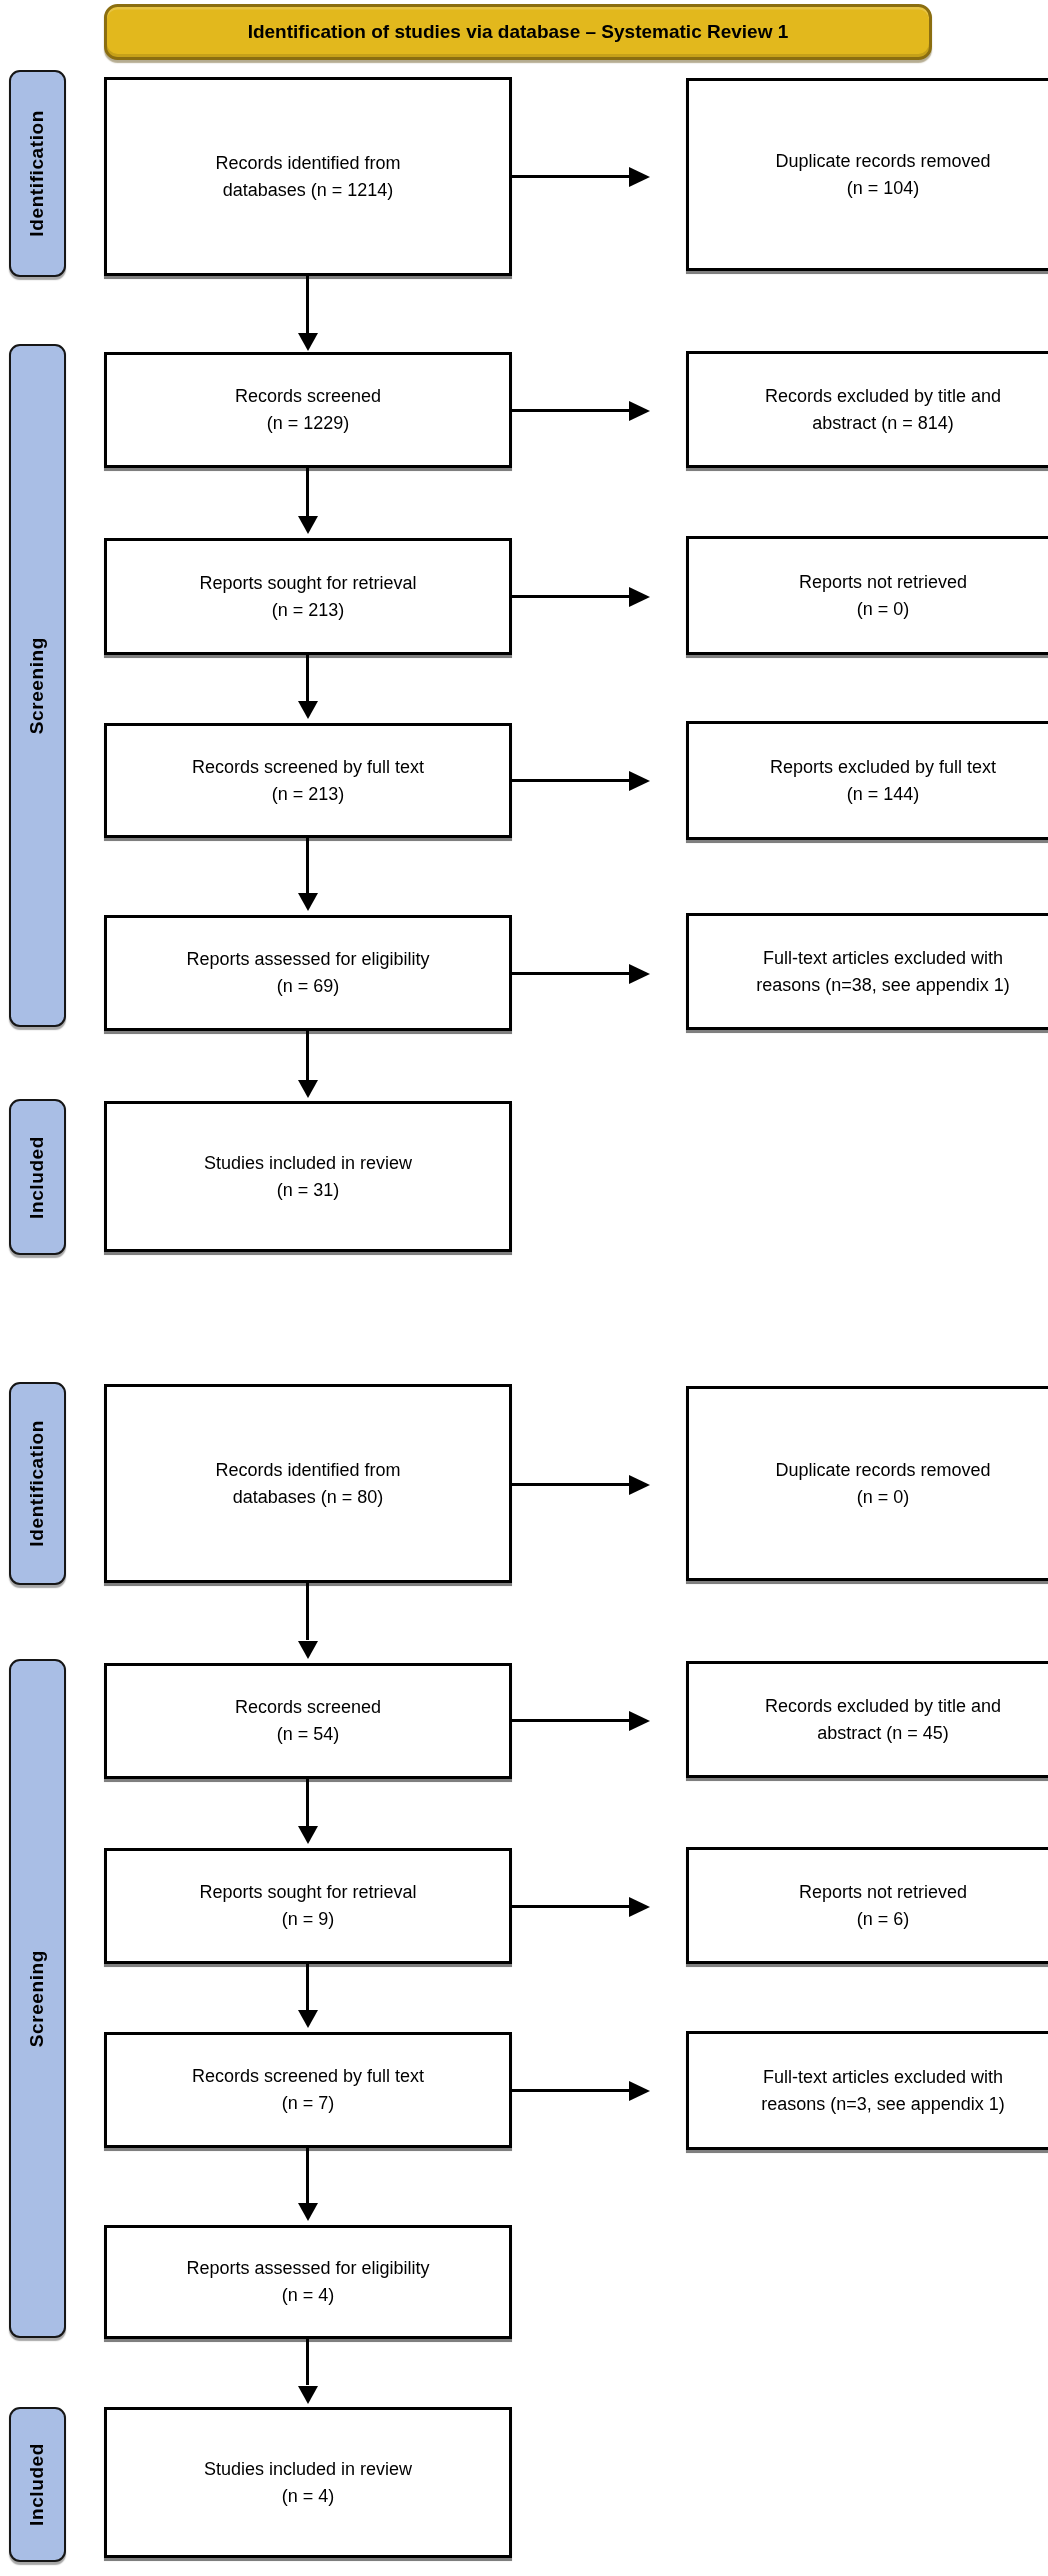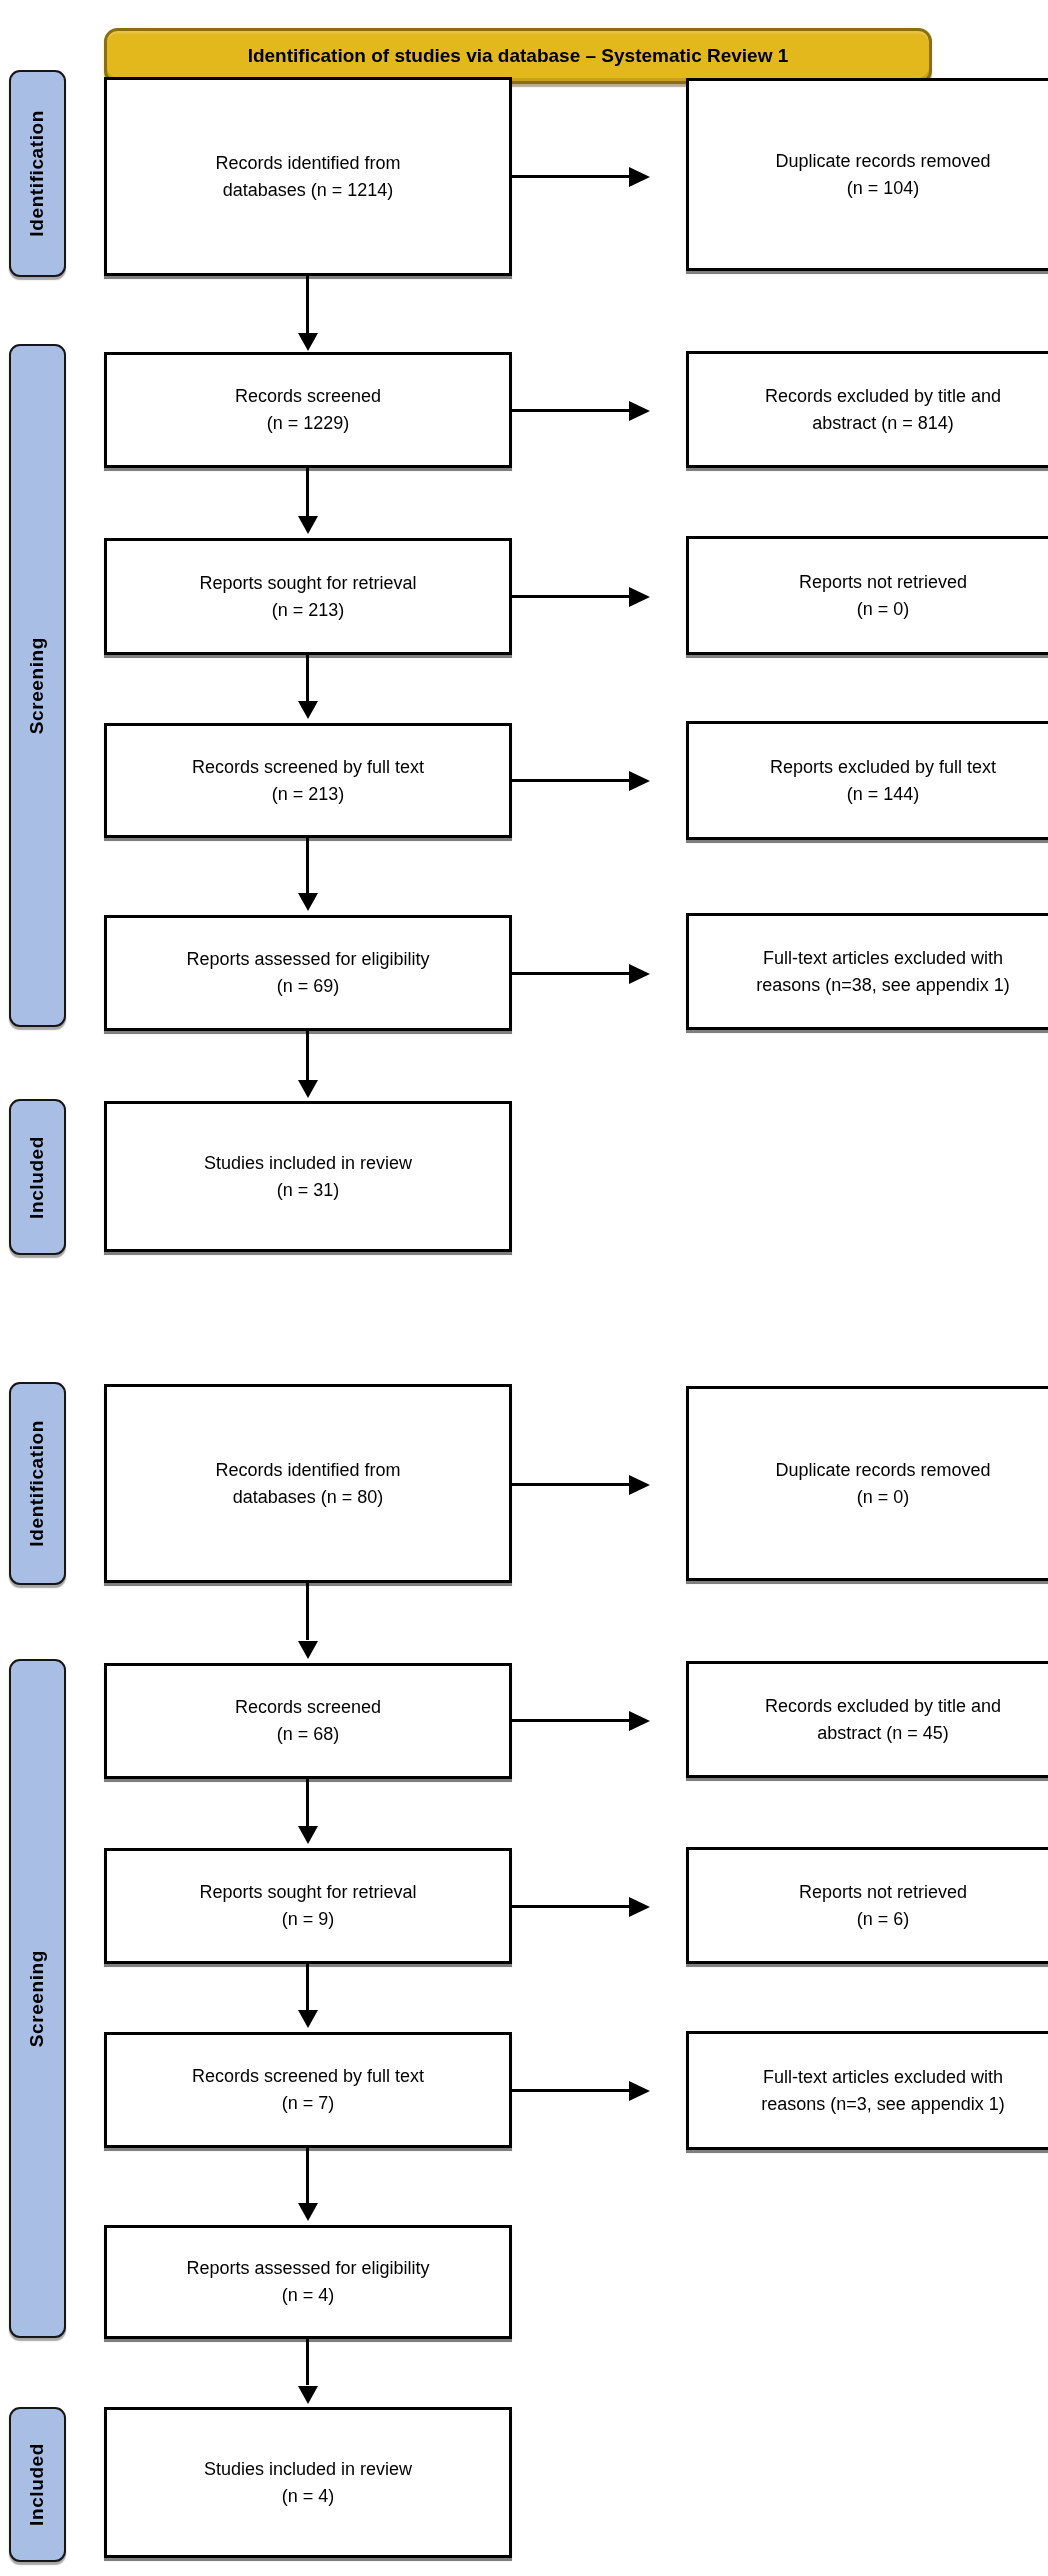--- a/index.html
+++ b/index.html
@@ -44,21 +44,21 @@
     position:absolute;width:0;height:0;
     border-top:10px solid transparent;border-bottom:10px solid transparent;
     border-left:21px solid #000;
   }
 </style>
 </head>
 <body>
 
 <div id="canvas">
 
-  <div class="hdr" style="top:3.7px;margin-top:24px;">
+  <div class="hdr" style="top:3.7px;">
     <span>Identification of studies via database – Systematic Review 1</span>
   </div>
 
   <div class="stage" style="top:70px;height:207px;">
     <span>Identification</span>
   </div>
   <div class="stage" style="top:344px;height:683px;">
     <span>Screening</span>
   </div>
   <div class="stage" style="top:1099px;height:156px;">
@@ -154,21 +154,21 @@
     <div>Duplicate records removed</div>
     <div>(n = 0)</div>
   </div>
   <div class="hline" style="left:512px;top:1483px;width:117px;"></div>
   <div class="tri-right" style="left:629px;top:1475px;"></div>
   <div class="vline" style="top:1583px;height:57px;"></div>
   <div class="tri-down" style="top:1641px;"></div>
 
   <div class="box lbox" style="top:1663px;height:116px;">
     <div>Records screened</div>
-    <div>(n = 68)</div>
+    <div>(n = 54)</div>
   </div>
   <div class="box rbox" style="top:1661px;height:117px;">
     <div>Records excluded by title and</div>
     <div>abstract (n = 45)</div>
   </div>
   <div class="hline" style="left:512px;top:1719px;width:117px;"></div>
   <div class="tri-right" style="left:629px;top:1711px;"></div>
   <div class="vline" style="top:1779px;height:48px;"></div>
   <div class="tri-down" style="top:1826px;"></div>
 

